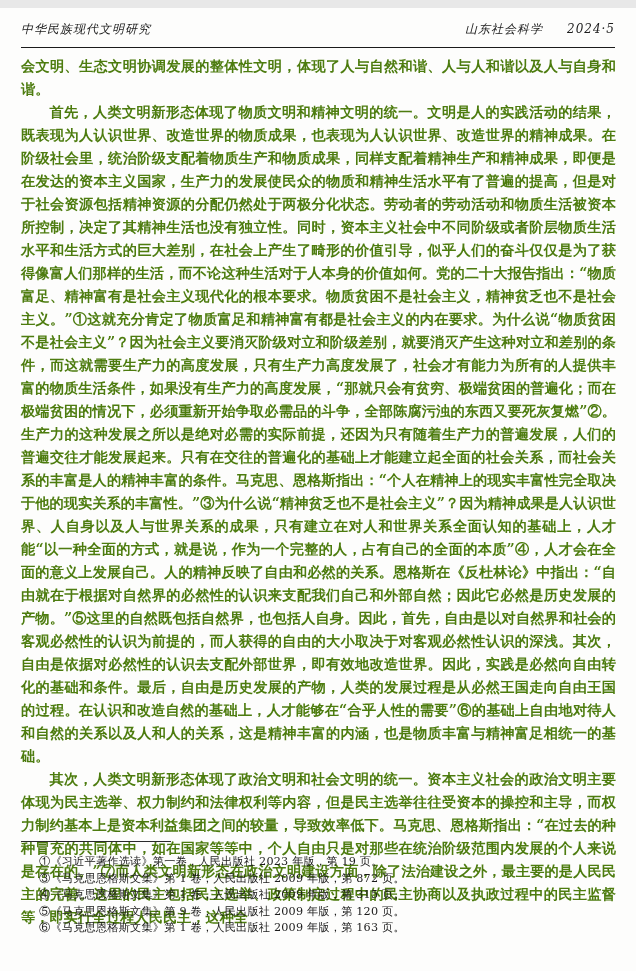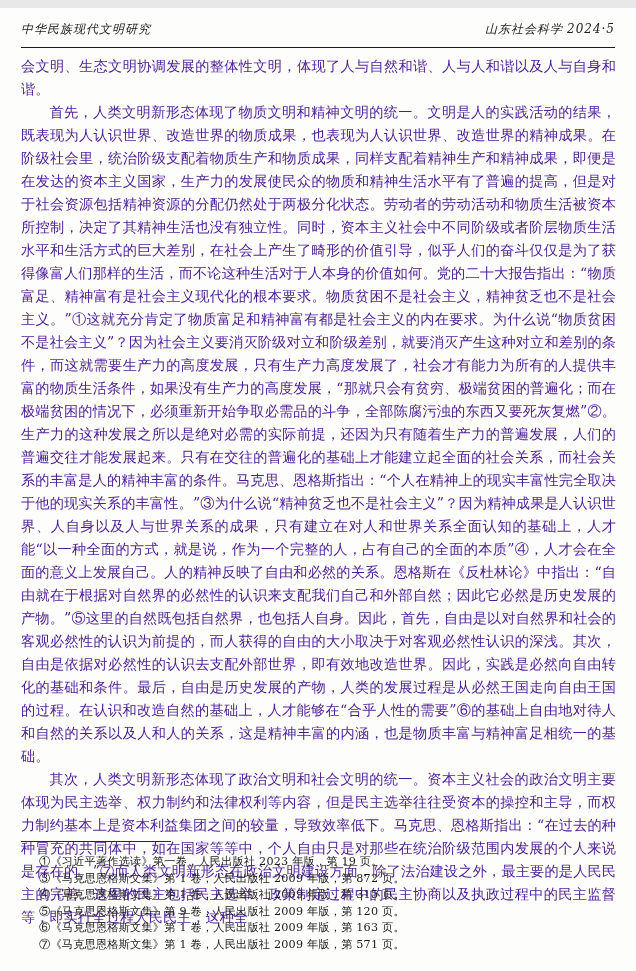--- a/index.html
+++ b/index.html
@@ -28,42 +28,43 @@
     justify-content: space-between;
     align-items: baseline;
     font-size: 12px;
     font-style: italic;
     letter-spacing: 1px;
     color: #1c1c1c;
   }
   .running-header .right {
     display: flex;
     align-items: baseline;
-    gap: 4px;
+    gap: 24px;
     letter-spacing: 1px;
   }
   .header-rule {
     position: absolute;
     top: 39px;
     left: 21px;
     right: 21px;
     height: 0;
     border-top: 1.6px solid #1b1b1b;
   }
   
   .body-text {
     position: absolute;
     top: 47px;
     left: 21px;
     width: 595px;
     font-size: 14.2px;
     line-height: 23px;
     text-align: justify;
     text-justify: inter-character;
-    color: #4c1d95;
+    color: #4d7c0f;
+    font-weight: bold;
   }
   .body-text p {
     margin: 0;
     padding: 0;
   }
   .body-text p.indent {
     text-indent: 2em;
   }
   
   .footnotes {
@@ -110,17 +111,16 @@
   </div>
 
   <div class="footnotes">
     <div class="footnote-rule"></div>
     <div class="footnote-list">
       <div class="footnote-item">①《习近平著作选读》第一卷，人民出版社 2023 年版，第 19 页。</div>
       <div class="footnote-item">③《马克思恩格斯文集》第 1 卷，人民出版社 2009 年版，第 872 页。</div>
       <div class="footnote-item">④《马克思恩格斯文集》第 1 卷，人民出版社 2009 年版，第 315 页。</div>
       <div class="footnote-item">⑤《马克思恩格斯文集》第 9 卷，人民出版社 2009 年版，第 120 页。</div>
       <div class="footnote-item">⑥《马克思恩格斯文集》第 1 卷，人民出版社 2009 年版，第 163 页。</div>
-      <div class="footnote-item">⑦《马克思恩格斯文集》第 1 卷，人民出版社 2009 年版，第 571 页。</div>
     </div>
   </div>
 
 </div>
 
 </body></html>

